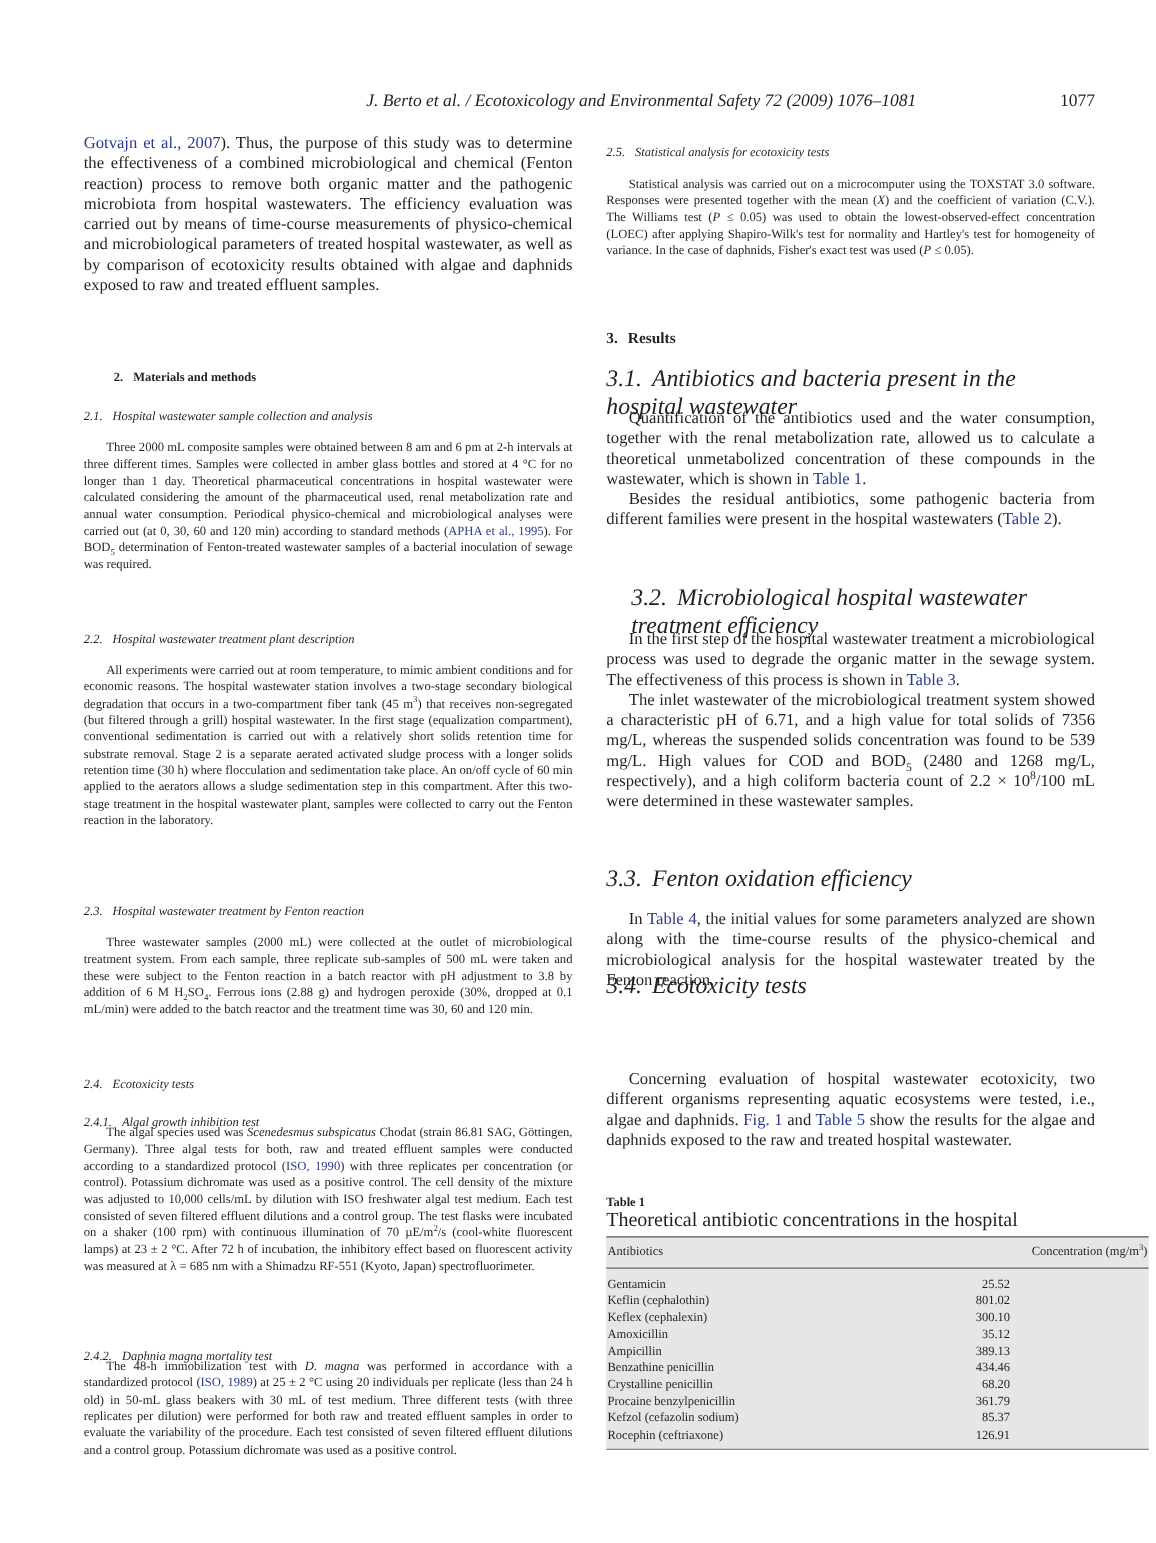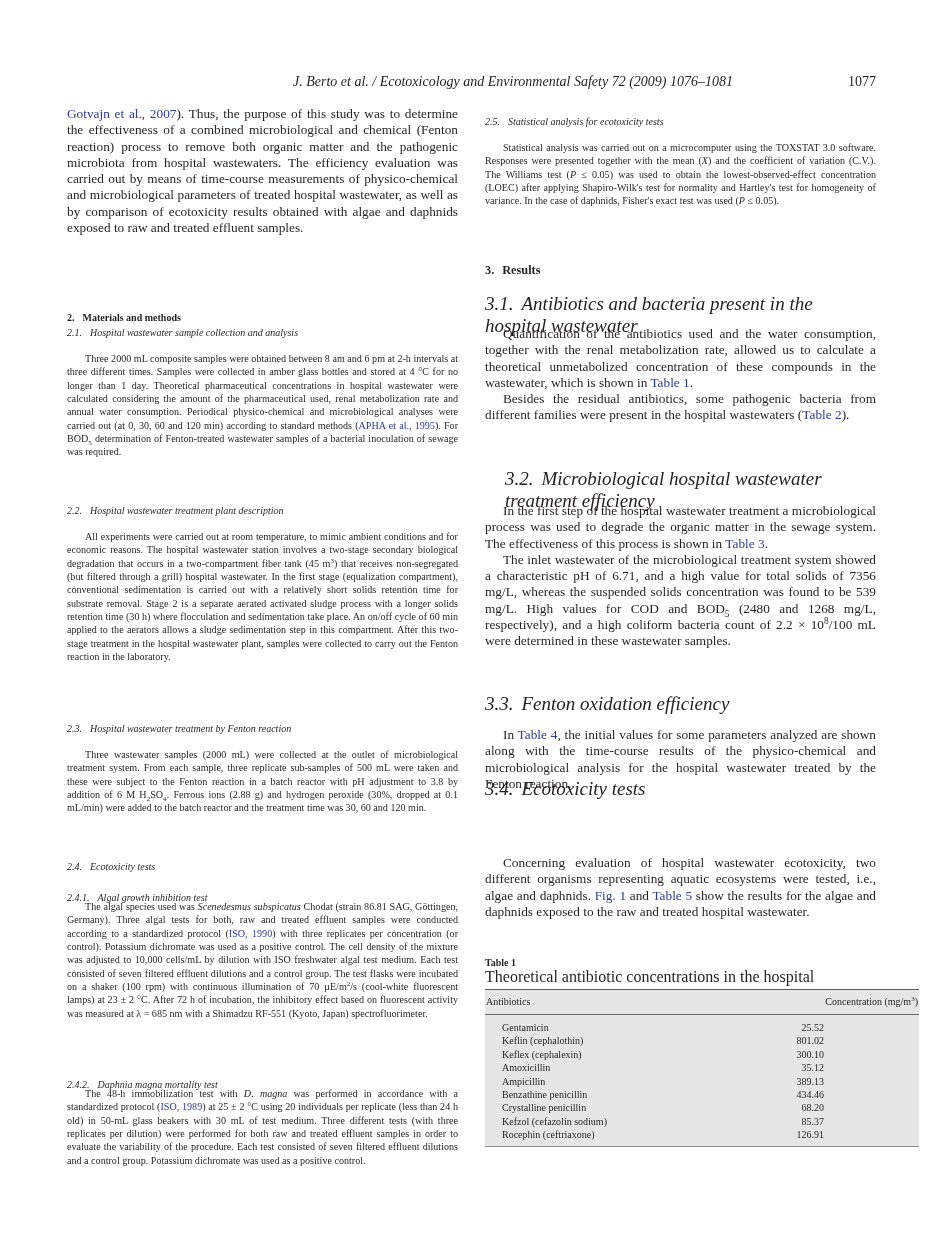--- a/index.html
+++ b/index.html
@@ -26,39 +26,39 @@
   .num { display: inline-block; margin-right: 8px; }
   a, .link { color: #2a3a8f; text-decoration: none; }
   .abs { position: absolute; left: 0; width: 100%; }
   
   .tbl-label { font-family: "Liberation Serif", serif; font-weight: bold; font-size: 10px; margin: 0; }
   .tbl-caption { font-family: "Liberation Serif", serif; font-size: 16px; margin: 0; }
   .tbl { position: absolute; left: 0; width: 434px; background: #e6e6e6;
          border-top: 1.5px solid #5a5a5a; border-bottom: 1.5px solid #8a8a8a; }
   .tbl-head { display: flex; justify-content: space-between; font-family: "Liberation Serif", serif;
               font-size: 10px; height: 24px; line-height: 24px; padding: 0 1px; border-bottom: 1.5px solid #6a6a6a; }
-  .tbl-body { padding: 6px 1px 4px 1px; margin-left: 16px; }
+  .tbl-body { padding: 6px 1px 4px 1px; }
   .tbl-row { display: flex; font-family: "Liberation Serif", serif; font-size: 10px; height: 13.4px; line-height: 13.4px; }
   .tbl-row .name { width: 250px; }
   .tbl-row .val { width: 72px; text-align: right; }
   sup, sub { font-size: 70%; line-height: 0; }
 </style>
 </head>
 <body>
 
 <div class="running-head">
   <span class="title">J. Berto et al. / Ecotoxicology and Environmental Safety 72 (2009) 1076–1081</span>
   <span class="pageno">1077</span>
 </div>
 
 <div class="col col-left">
 
   <p class="lead noindent abs" style="top:0;"><a class="link">Gotvajn et al., 2007</a><span>). Thus, the purpose of this study was to determine the effectiveness of a combined microbiological and chemical (Fenton reaction) process to remove both organic matter and the pathogenic microbiota from hospital wastewaters. The efficiency evaluation was carried out by means of time-course measurements of physico-chemical and microbiological parameters of treated hospital wastewater, as well as by comparison of ecotoxicity results obtained with algae and daphnids exposed to raw and treated effluent samples.</span></p>
 
-  <div class="abs" style="top:200px;">
+  <div class="abs" style="top:184px;margin-left:24px;">
     <span class="sec-head num">2.</span><span class="sec-head">Materials and methods</span>
   </div>
 
   <div class="abs" style="top:215px;">
     <span class="sub-head num">2.1.</span><span class="sub-head">Hospital wastewater sample collection and analysis</span>
   </div>
 
   <p class="small abs" style="top:246px;"><span>Three 2000 mL composite samples were obtained between 8 am and 6 pm at 2-h intervals at three different times. Samples were collected in amber glass bottles and stored at 4 °C for no longer than 1 day. Theoretical pharmaceutical concentrations in hospital wastewater were calculated considering the amount of the pharmaceutical used, renal metabolization rate and annual water consumption. Periodical physico-chemical and microbiological analyses were carried out (at 0, 30, 60 and 120 min) according to standard methods (</span><a class="link">APHA et al., 1995</a><span>). For BOD</span><sub>5</sub><span> determination of Fenton-treated wastewater samples of a bacterial inoculation of sewage was required.</span></p>
 
   <div class="abs" style="top:393px;">
@@ -165,20 +165,24 @@
         </div>
       <div class="tbl-row">
           <span class="name">Benzathine penicillin</span>
           <span class="val">434.46</span>
         </div>
       <div class="tbl-row">
           <span class="name">Crystalline penicillin</span>
           <span class="val">68.20</span>
         </div>
       <div class="tbl-row">
+          <span class="name">Procaine benzylpenicillin</span>
+          <span class="val">361.79</span>
+        </div>
+      <div class="tbl-row">
           <span class="name">Kefzol (cefazolin sodium)</span>
           <span class="val">85.37</span>
         </div>
       <div class="tbl-row">
           <span class="name">Rocephin (ceftriaxone)</span>
           <span class="val">126.91</span>
         </div>
     </div>
   </div>
 </div>

